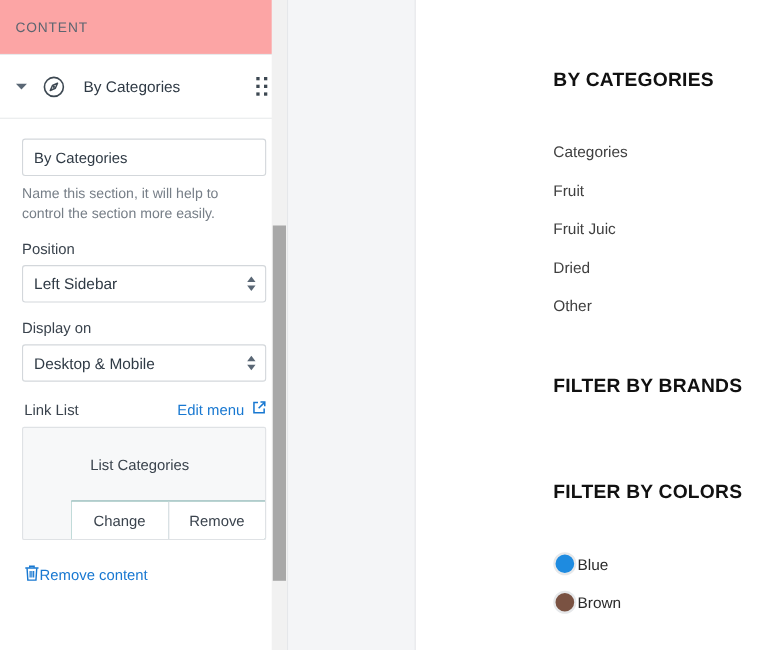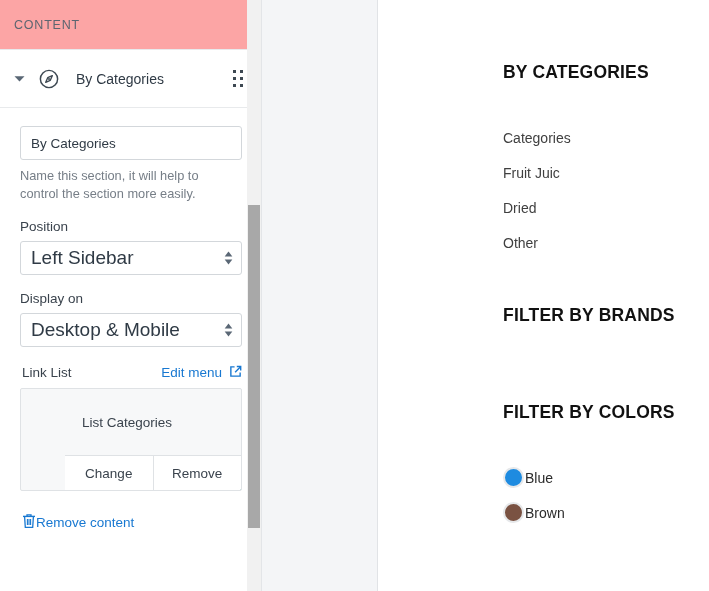--- a/index.html
+++ b/index.html
@@ -128,21 +128,21 @@
     position: relative;
     width: 222px;
     height: 34px;
   }
   .select-input {
     width: 222px;
     height: 34px;
     border: 1px solid #d3d7db;
     border-radius: 3px;
     padding: 0 28px 0 10px;
-    font-size: 19px;
+    font-size: 14px;
     color: #2f3a45;
     background: #ffffff;
     font-family: "Liberation Sans", sans-serif;
     appearance: none;
     -webkit-appearance: none;
     outline: none;
     line-height: 32px;
     cursor: pointer;
   }
   .select-arrows {
@@ -415,20 +415,21 @@
   </div>
 
   <div class="gutter"></div>
 
   <div class="preview">
 
     <h2 class="pv-heading">BY CATEGORIES</h2>
     <div class="pv-block-gap-1"></div>
     <ul class="pv-list">
       <li class="pv-item">Categories</li>
+      <li class="pv-item">Fruit</li>
       <li class="pv-item">Fruit Juic</li>
       <li class="pv-item">Dried</li>
       <li class="pv-item">Other</li>
     </ul>
 
     <div class="pv-block-gap-3"></div>
     <h2 class="pv-heading">FILTER BY BRANDS</h2>
     <div class="pv-block-gap-2"></div>
 
     <div class="pv-block-gap-3"></div>

